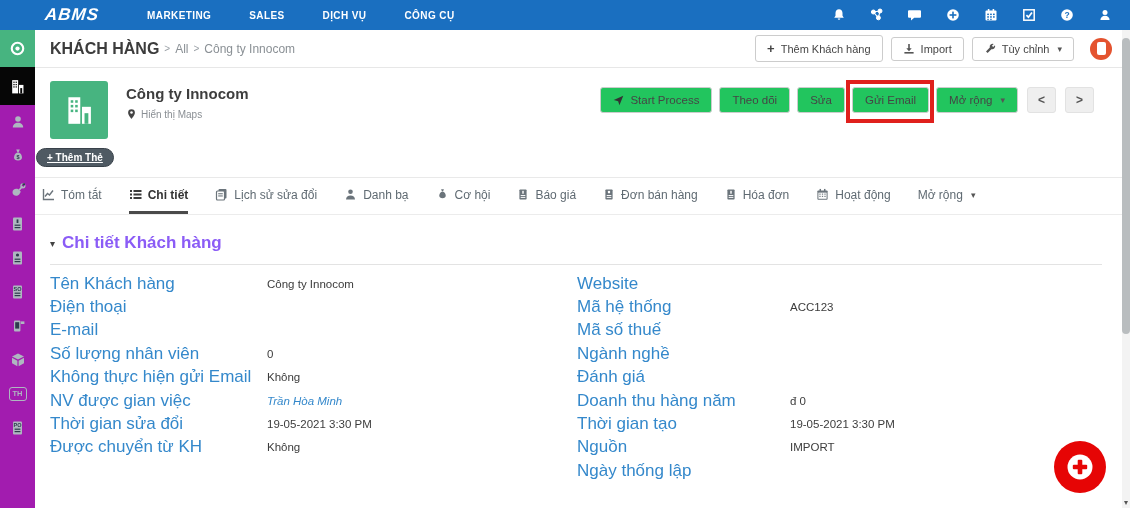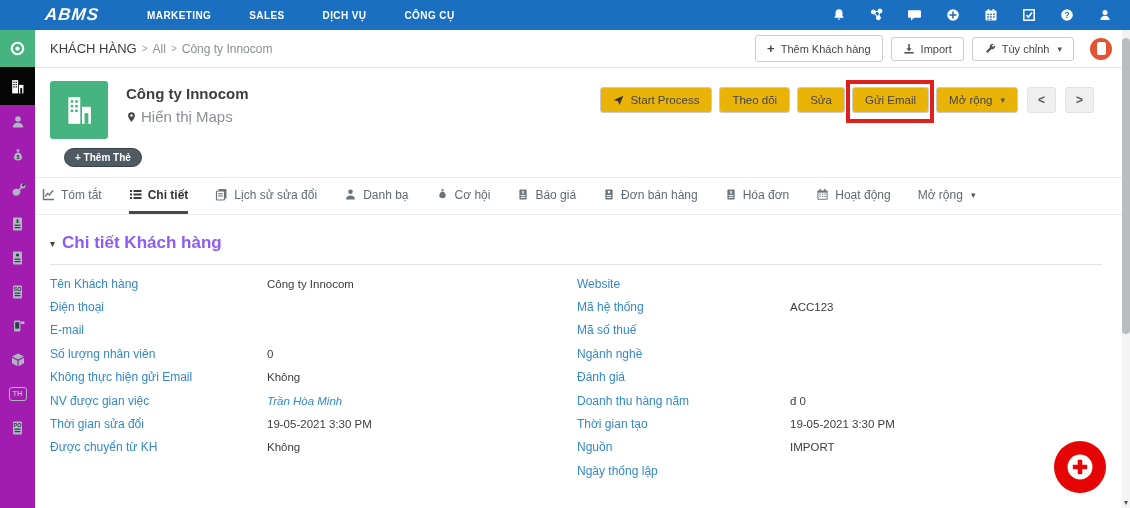--- a/index.html
+++ b/index.html
@@ -23,44 +23,44 @@
   .sb-item { width:35px; height:34px; display:flex; align-items:center; justify-content:center; cursor:pointer; }
   .sb-item.green { background:#47b480; height:37px; }
   .sb-item.black { background:#060606; height:38px; }
   .sb-badge { border:1.3px solid #aeb7c0; border-radius:3px; color:#aeb7c0; font-size:7.5px;
     font-weight:bold; padding:2px 3px; line-height:1; }
 
   
   .content { position:absolute; left:35px; top:30px; width:1087px; height:478px; background:#fff; }
 
   .crumb-row { height:38px; border-bottom:1px solid #e7e7e7; display:flex; align-items:center; padding:0 10px 0 15px; }
-  .crumb-root { font-size:13px; font-weight:normal; color:#3c3c3c; }
+  .crumb-root { font-size:16px; font-weight:bold; color:#3c3c3c; }
   .crumb-sep { font-size:10px; color:#9aa0a6; margin:0 5px; }
   .crumb-item { font-size:12px; color:#8a9095; }
   .crumb-actions { margin-left:auto; display:flex; align-items:center; gap:8px; }
   .btn { display:inline-flex; align-items:center; gap:6px; background:#fff; border:1px solid #ccc;
     border-radius:3px; font-size:11px; color:#454545; padding:5px 11px; cursor:pointer;
     font-family:"Liberation Sans", sans-serif; }
   .btn svg { display:block; }
   .caret { font-size:9px; color:#555; margin-left:2px; }
   .phone-widget { width:22px; height:22px; background:#e4532f; border-radius:50%; margin-left:8px;
     display:flex; align-items:center; justify-content:center; cursor:pointer; }
   .phone-widget .pw-inner { width:9px; height:13px; background:#fff; border-radius:2px; }
 
   
   .header-row { position:relative; height:110px; border-bottom:1px solid #e9e9e9; }
   .avatar { position:absolute; left:15px; top:13px; width:58px; height:58px; background:#47b480;
     border-radius:3px; display:flex; align-items:center; justify-content:center; }
   .rec-title { position:absolute; left:91px; top:17px; font-size:15px; font-weight:bold; color:#3e3e3e; }
   .maps-line { position:absolute; left:91px; top:40px; display:flex; align-items:center; gap:4px;
-    font-size:15px; color:#8a8f94; cursor:pointer; }
-  .tag-pill { position:absolute; left:29px; top:80px; background:#4f5a63; color:#fff; font-size:10px;
-    font-weight:bold; padding:3px 10px; border-radius:10px; border:1px solid #39424a; cursor:pointer; }
+    font-size:10px; color:#8a8f94; cursor:pointer; }
+  .tag-pill { position:absolute; left:1px; top:80px; background:#4f5a63; color:#fff; font-size:10px;
+    font-weight:bold; padding:3px 10px; border-radius:10px; border:1px solid #39424a; cursor:pointer;text-decoration:underline; }
   .actions { position:absolute; right:28px; top:19px; display:flex; align-items:center; gap:7px; }
-  .abtn { position:relative; display:inline-flex; align-items:center; gap:6px; background:#eab308;
+  .abtn { position:relative; display:inline-flex; align-items:center; gap:6px; background:#22c55e;
     border:1px solid #ccc; border-radius:3px; font-size:11.5px; color:#454545; padding:6px 12px;
     cursor:pointer; font-family:"Liberation Sans", sans-serif; }
   .nav-arrow { background:#efefef; border:1px solid #e2e2e2; border-radius:3px; font-size:12px;
     font-weight:bold; color:#555; padding:5px 10px; cursor:pointer; margin-left:2px;
     font-family:"Liberation Sans", sans-serif; }
   .annot-wrap { position:relative; display:inline-flex; }
   .annotation { position:absolute; left:-6px; top:-7px; right:-5px; bottom:-10px;
     border:4px solid #e0201c; pointer-events:none; }
 
   
@@ -72,21 +72,21 @@
   .tab svg { display:block; }
 
   
   .details { padding:13px 20px 0 15px; }
   .section-head { display:flex; align-items:center; gap:7px; padding:5px 0 11px;
     border-bottom:1px solid #e3e3e3; cursor:pointer; }
   .section-caret { font-size:10px; color:#444; }
   .section-title { font-size:17px; font-weight:bold; color:#8b5cf6; }
   .fgrid { display:grid; grid-template-columns:527px 1fr; margin-top:7px; }
   .frow { display:flex; align-items:center; height:23.4px; }
-  .flabel { flex:0 0 217px; font-size:12px; color:#3488cb; }
+  .flabel { flex:0 0 217px; font-size:17px; color:#3488cb; }
   .fcol-right .flabel { flex-basis:213px; }
   .fvalue { font-size:11.5px; color:#3c3c3c; }
   .fvalue.link { color:#3488cb; cursor:pointer;font-style:italic; }
 
   
   .fab { position:absolute; right:24px; bottom:15px; width:52px; height:52px; cursor:pointer; }
   .scrollbar { position:absolute; right:0; top:30px; width:8px; height:478px; background:#f3f3f3; }
   .scroll-thumb { position:absolute; left:0; top:8px; width:8px; height:296px; background:#b9bdbf;
     border-radius:4px; cursor:pointer; }
   .scroll-arrow { position:absolute; left:0; bottom:1px; width:8px; text-align:center;

